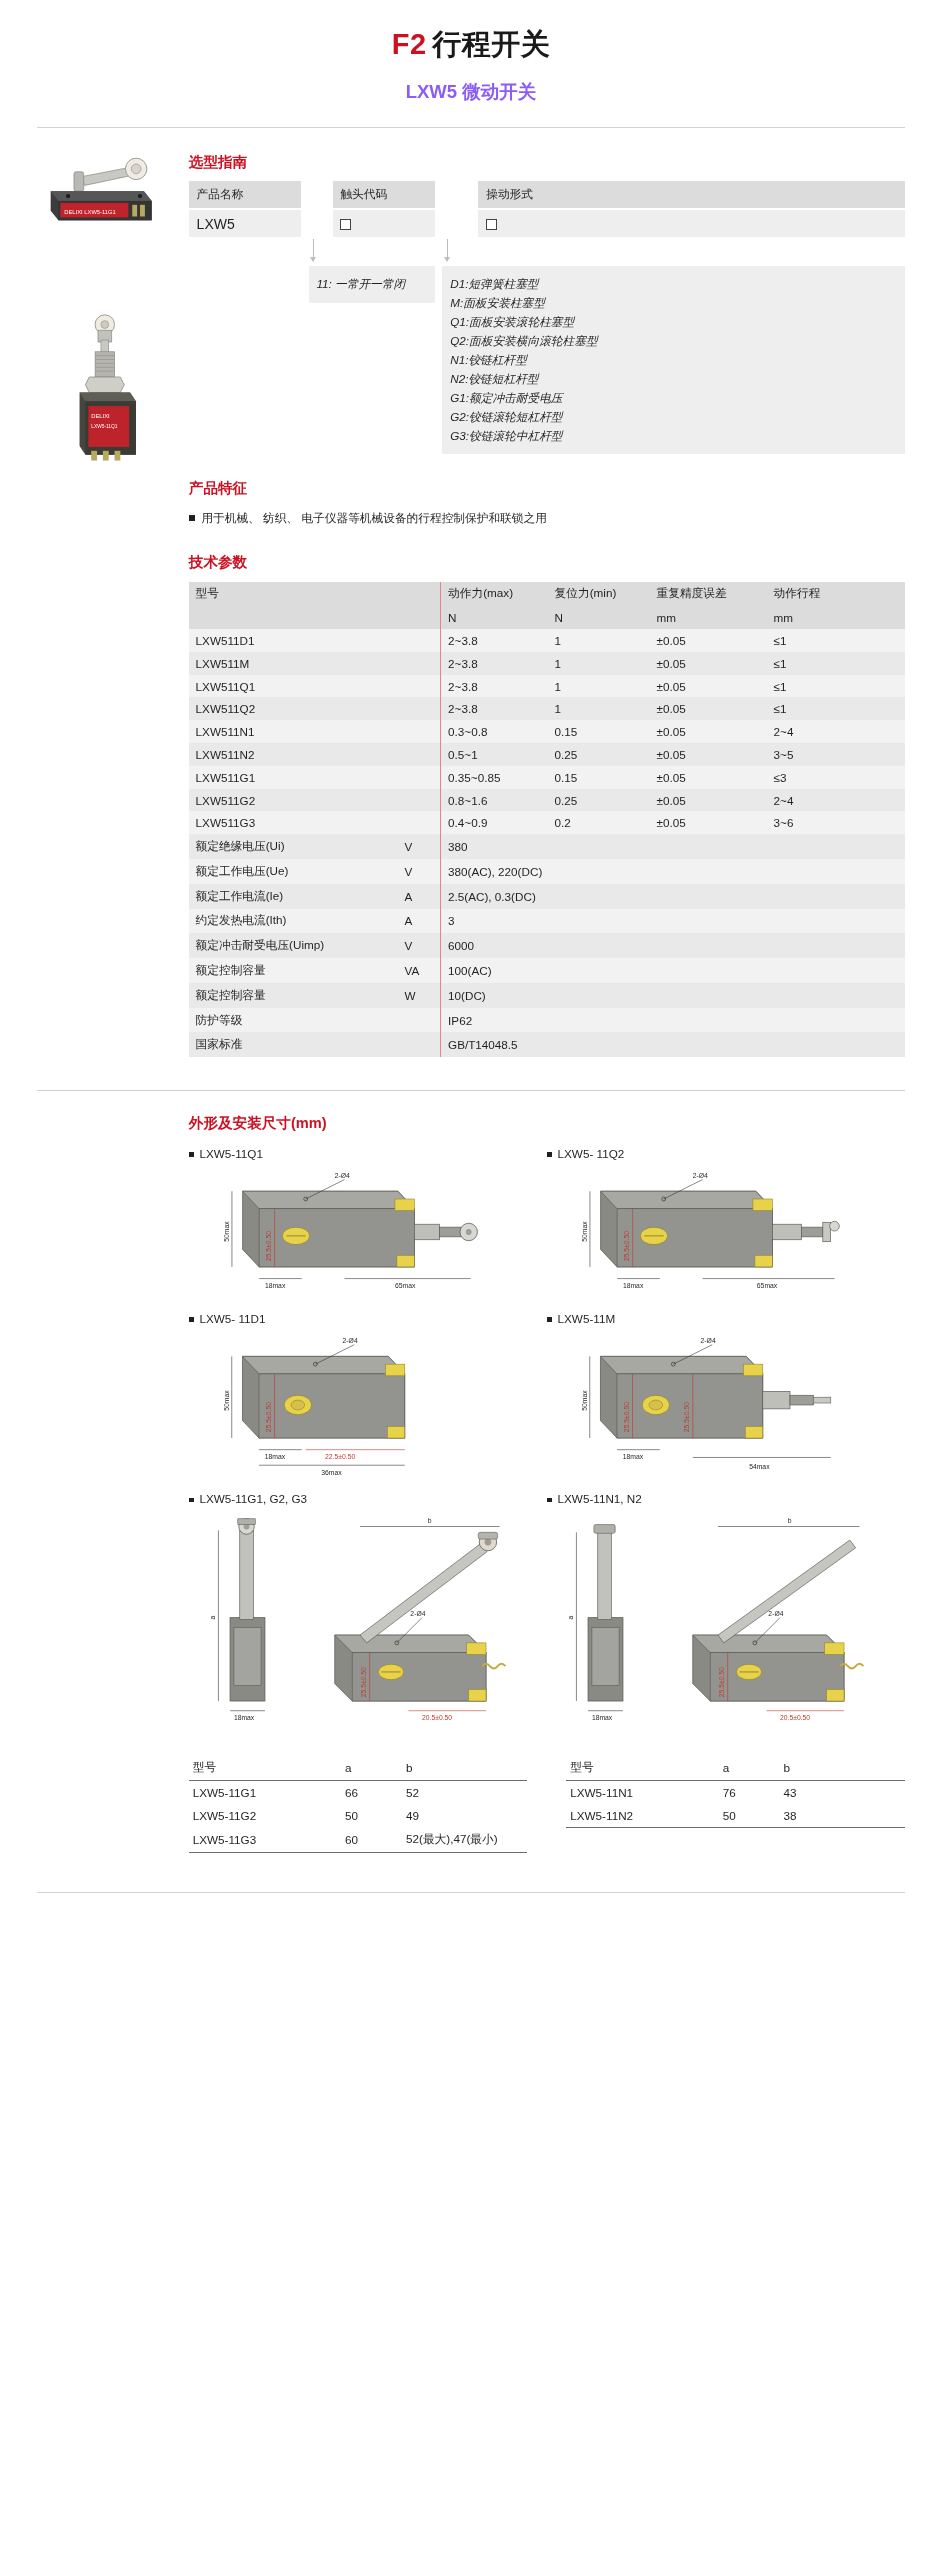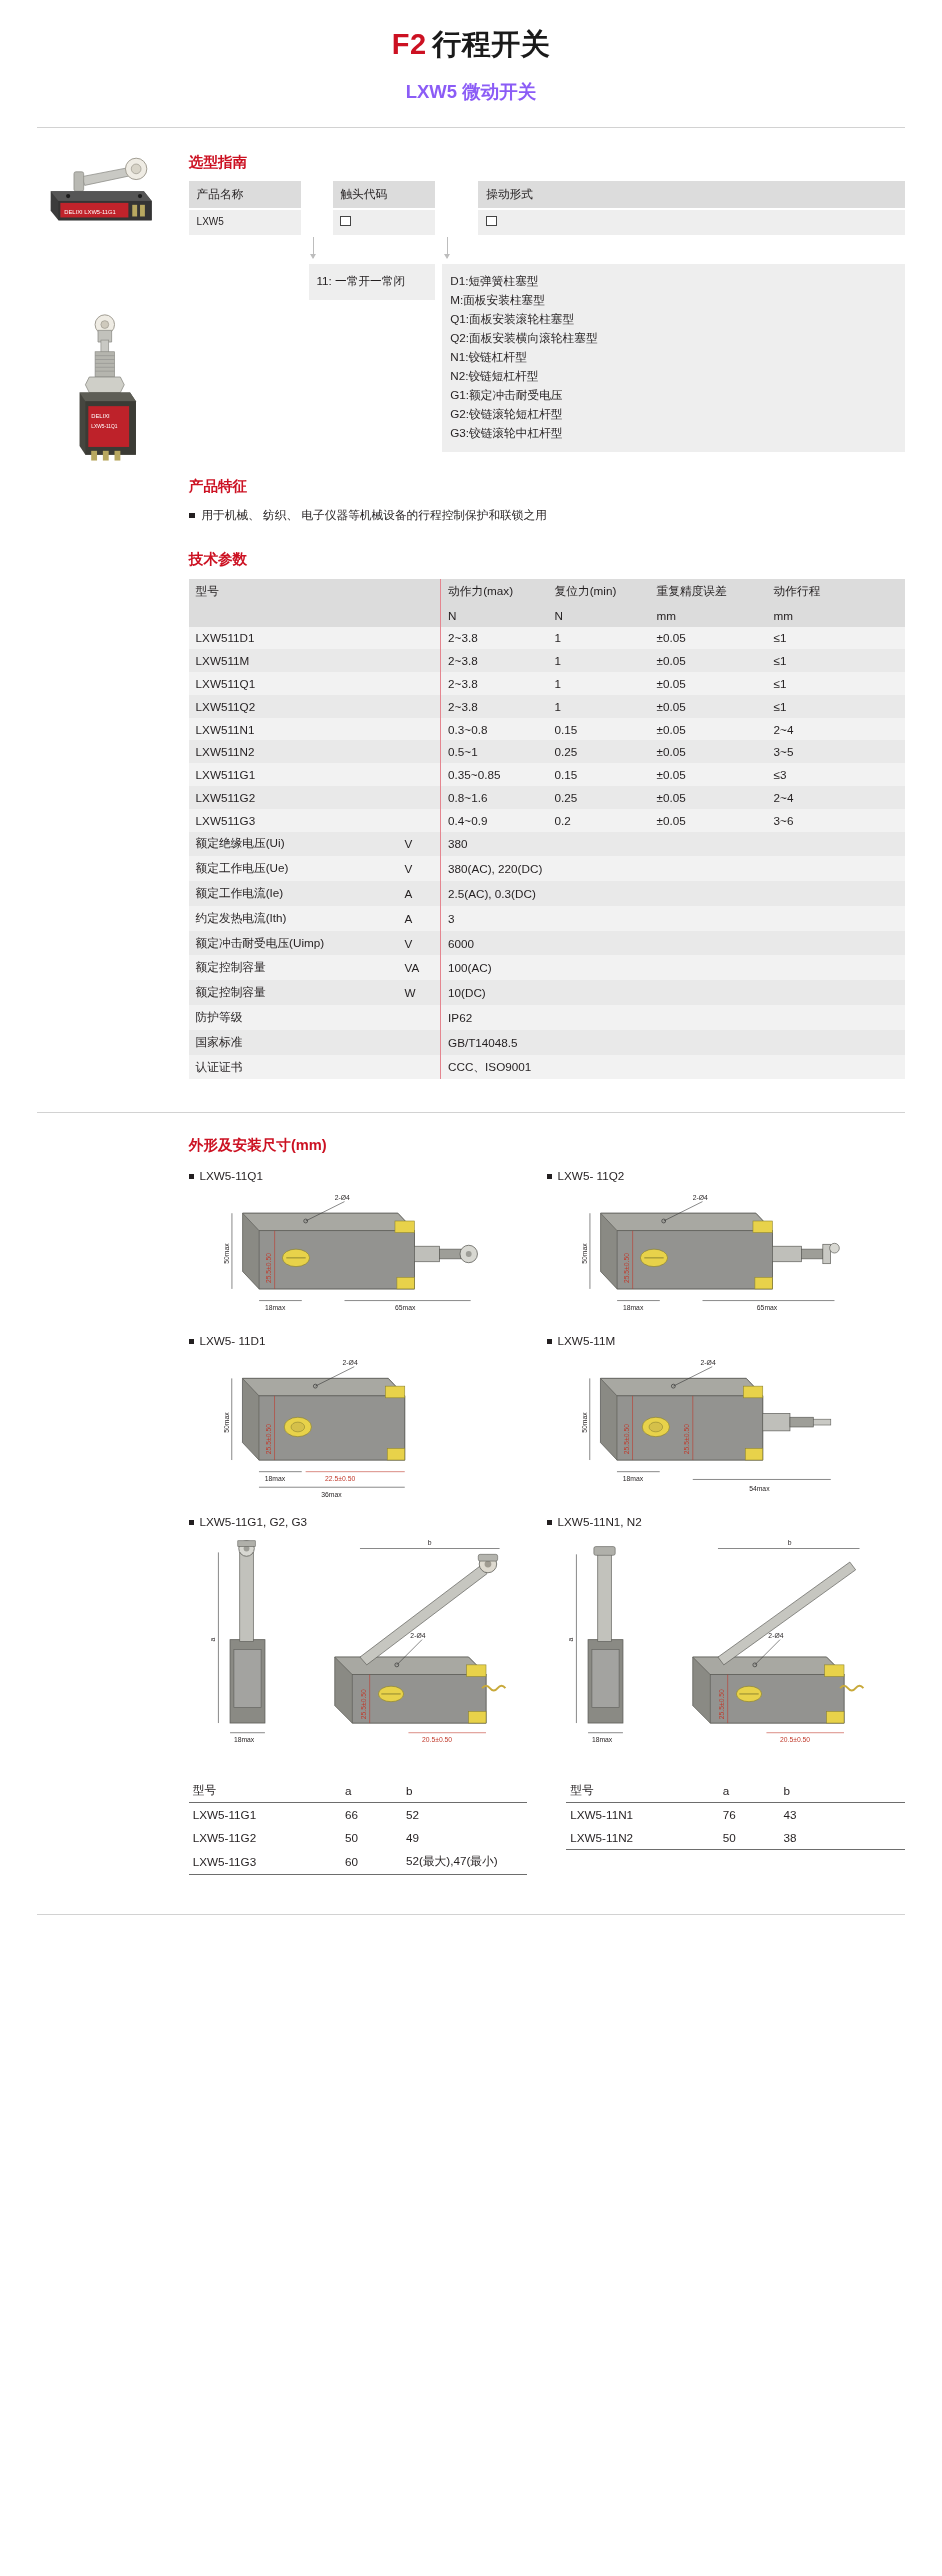--- a/index.html
+++ b/index.html
@@ -41,42 +41,42 @@
   .sel-col.c2 { flex: 0 0 126px; padding-left: 24px; }
   .sel-col.c3 { flex: 1 1 auto; padding-left: 36px; }
   .sel-hd {
     background: #dcdcdc;
     font-size: 11.7px;
     padding: 5.8px 7.8px;
     color: #231f20;
   }
   .sel-cell {
     background: #eeeeee;
-    font-size: 10px;
+    font-size: 14px;
     padding: 5.8px 7.8px;
     margin-top: 1.9px;
     min-height: 25px;
   }
   .cbox {
     display:inline-block; width:10.7px; height:10.7px;
     border:1.3px solid #444; background:#fff; vertical-align:-1px;
   }
   .arrow-row { height: 29px; position: relative; }
   .arrow {
     position:absolute; top:1.9px; width:1px; height:21.4px; background:#bdbdbd;
   }
   .arrow::after {
     content:''; position:absolute; left:-2.9px; bottom:-1px;
     border-left:3.4px solid transparent; border-right:3.4px solid transparent;
     border-top:5.8px solid #bdbdbd;
   }
   .sel-list {
     background:#eeeeee; font-size:11.7px; padding:8.7px 7.8px; line-height:1.62;
   }
-  .sel-row2 { display:flex; gap:7.8px; align-items: stretch; }
+  .sel-row2 { display:flex; gap:7.8px; align-items: stretch; font-style: italic; }
   .sel-row2 .pad { flex: 0 0 112px; }
   .sel-row2 .b2 { flex: 0 0 126px; }
   .sel-row2 .b3 { flex: 1 1 auto; }
 
   
   .feature-item { font-size: 11.7px; line-height:1.7; }
   .bullet {
     display:inline-block; width:5.8px; height:5.8px; background:#231f20;
     margin-right:6.8px; vertical-align:1px;
   }
@@ -387,25 +387,20 @@
               </tr>
             <tr class="odd">
                 <td>防护等级</td>
                 <td></td>
                 <td class="sep" colspan="4">IP62</td>
               </tr>
             <tr class="even">
                 <td>国家标准</td>
                 <td></td>
                 <td class="sep" colspan="4">GB/T14048.5</td>
-              </tr>
-            <tr class="odd">
-                <td>认证证书</td>
-                <td></td>
-                <td class="sep" colspan="4">CCC、ISO9001</td>
               </tr>
           </tbody>
         </table>
 
       </div>
     </div>
   </div>
 
   <div class="hr-mid"></div>
 

